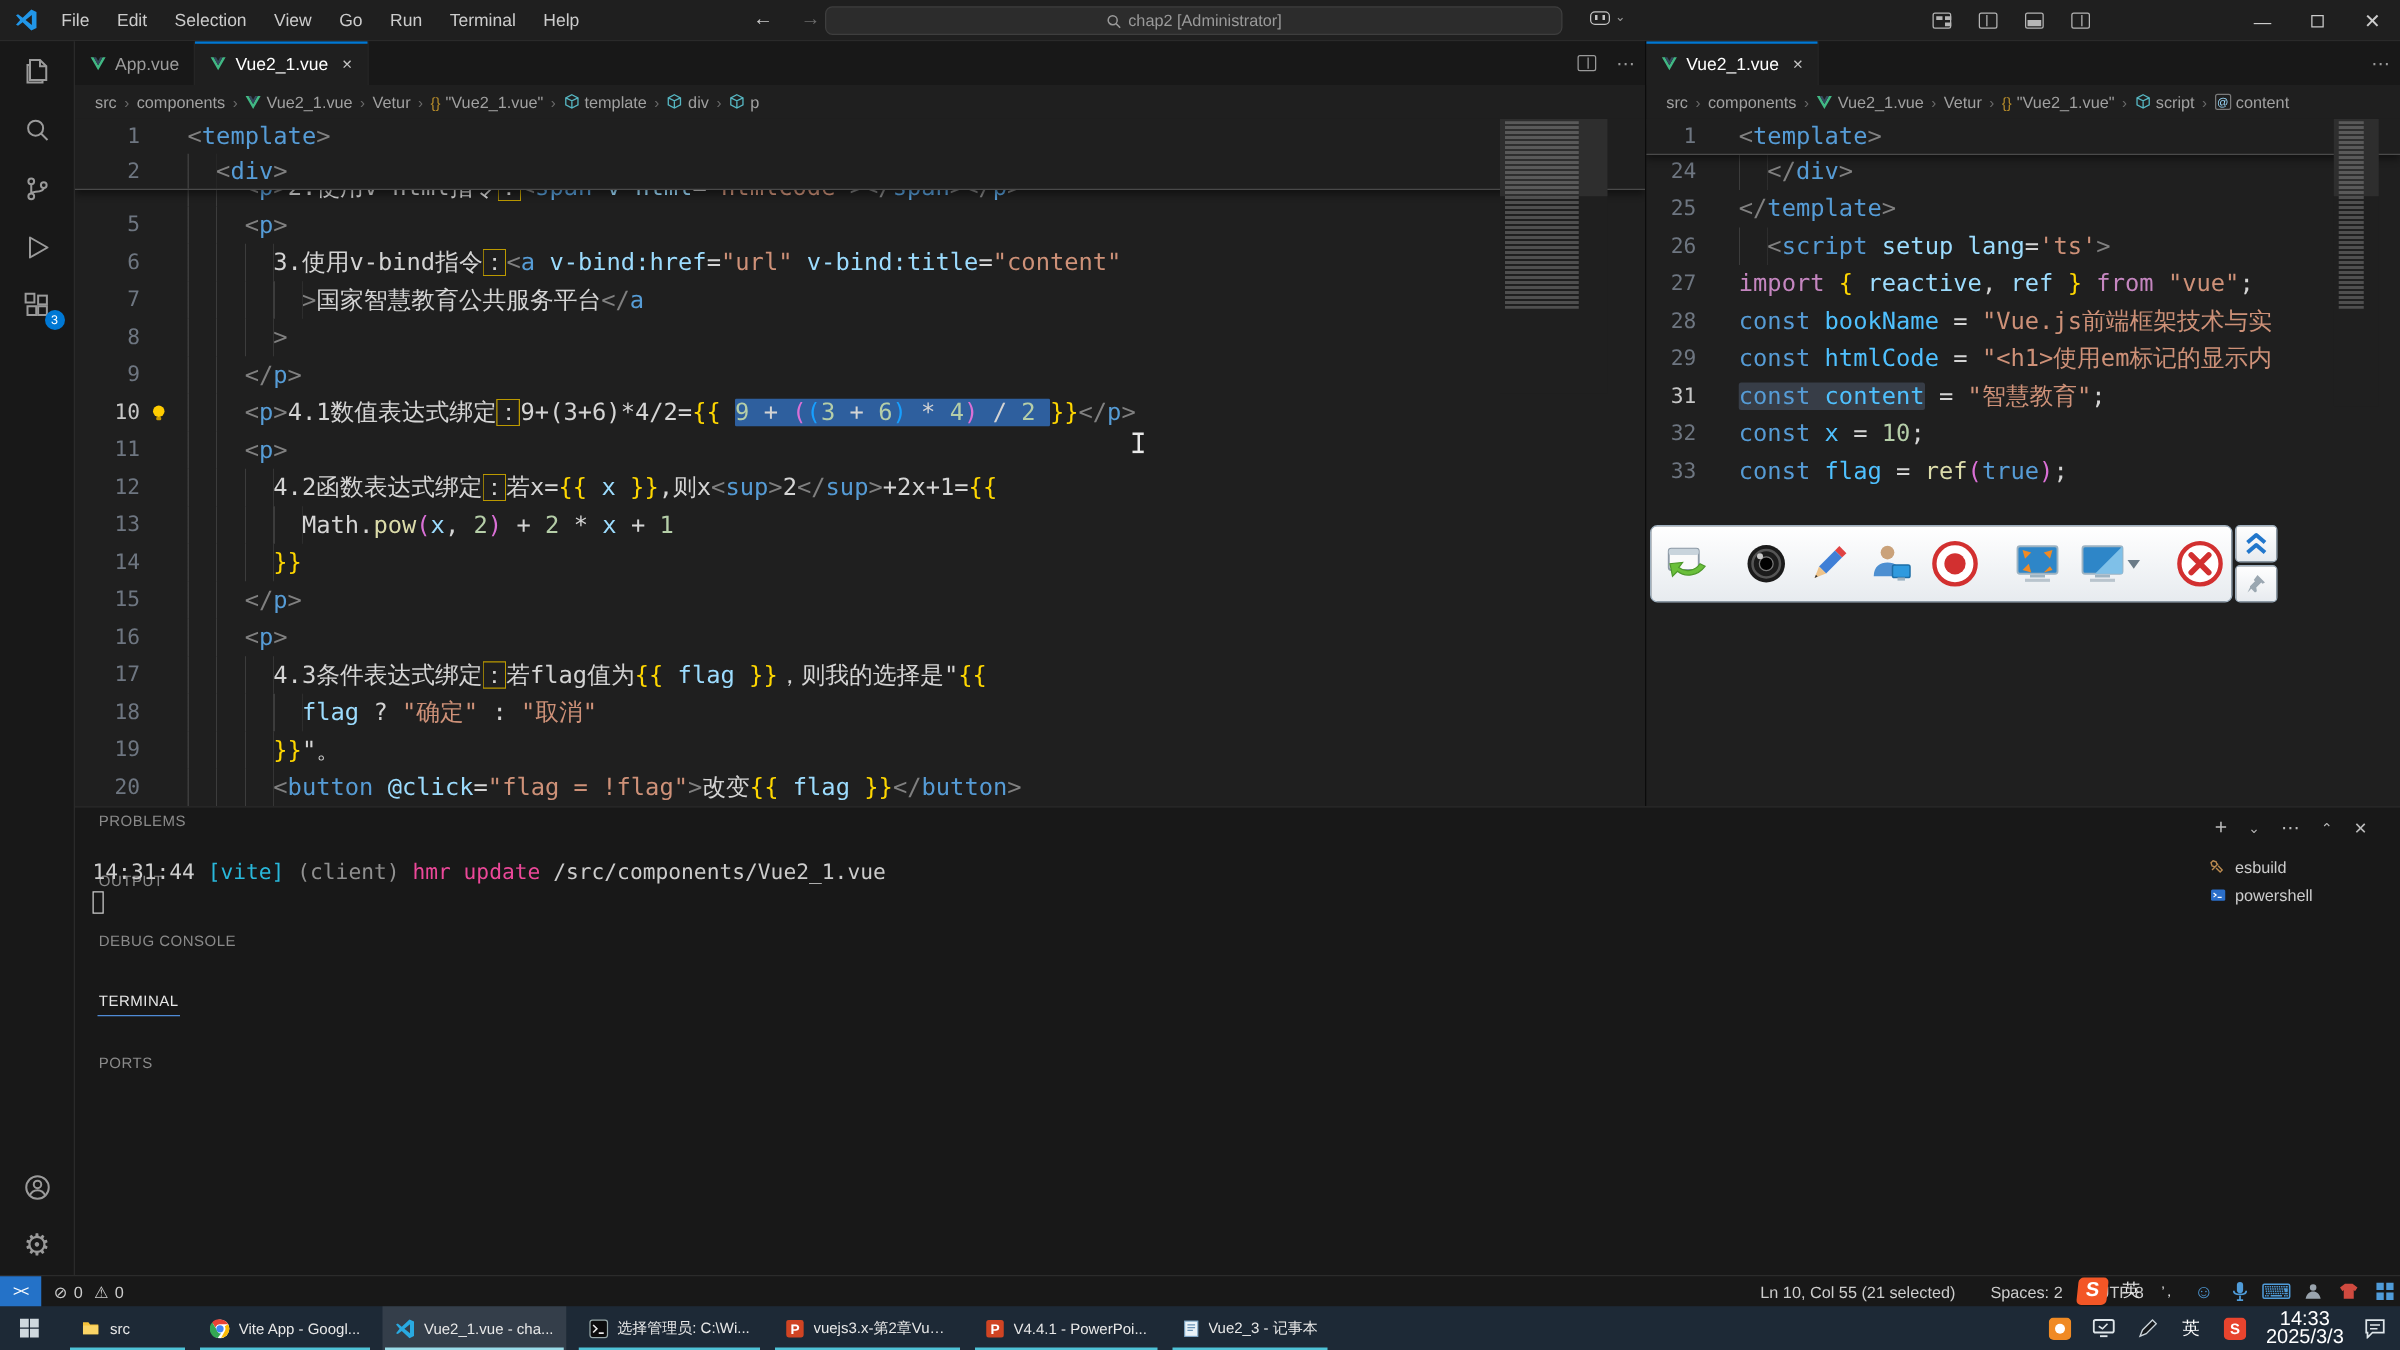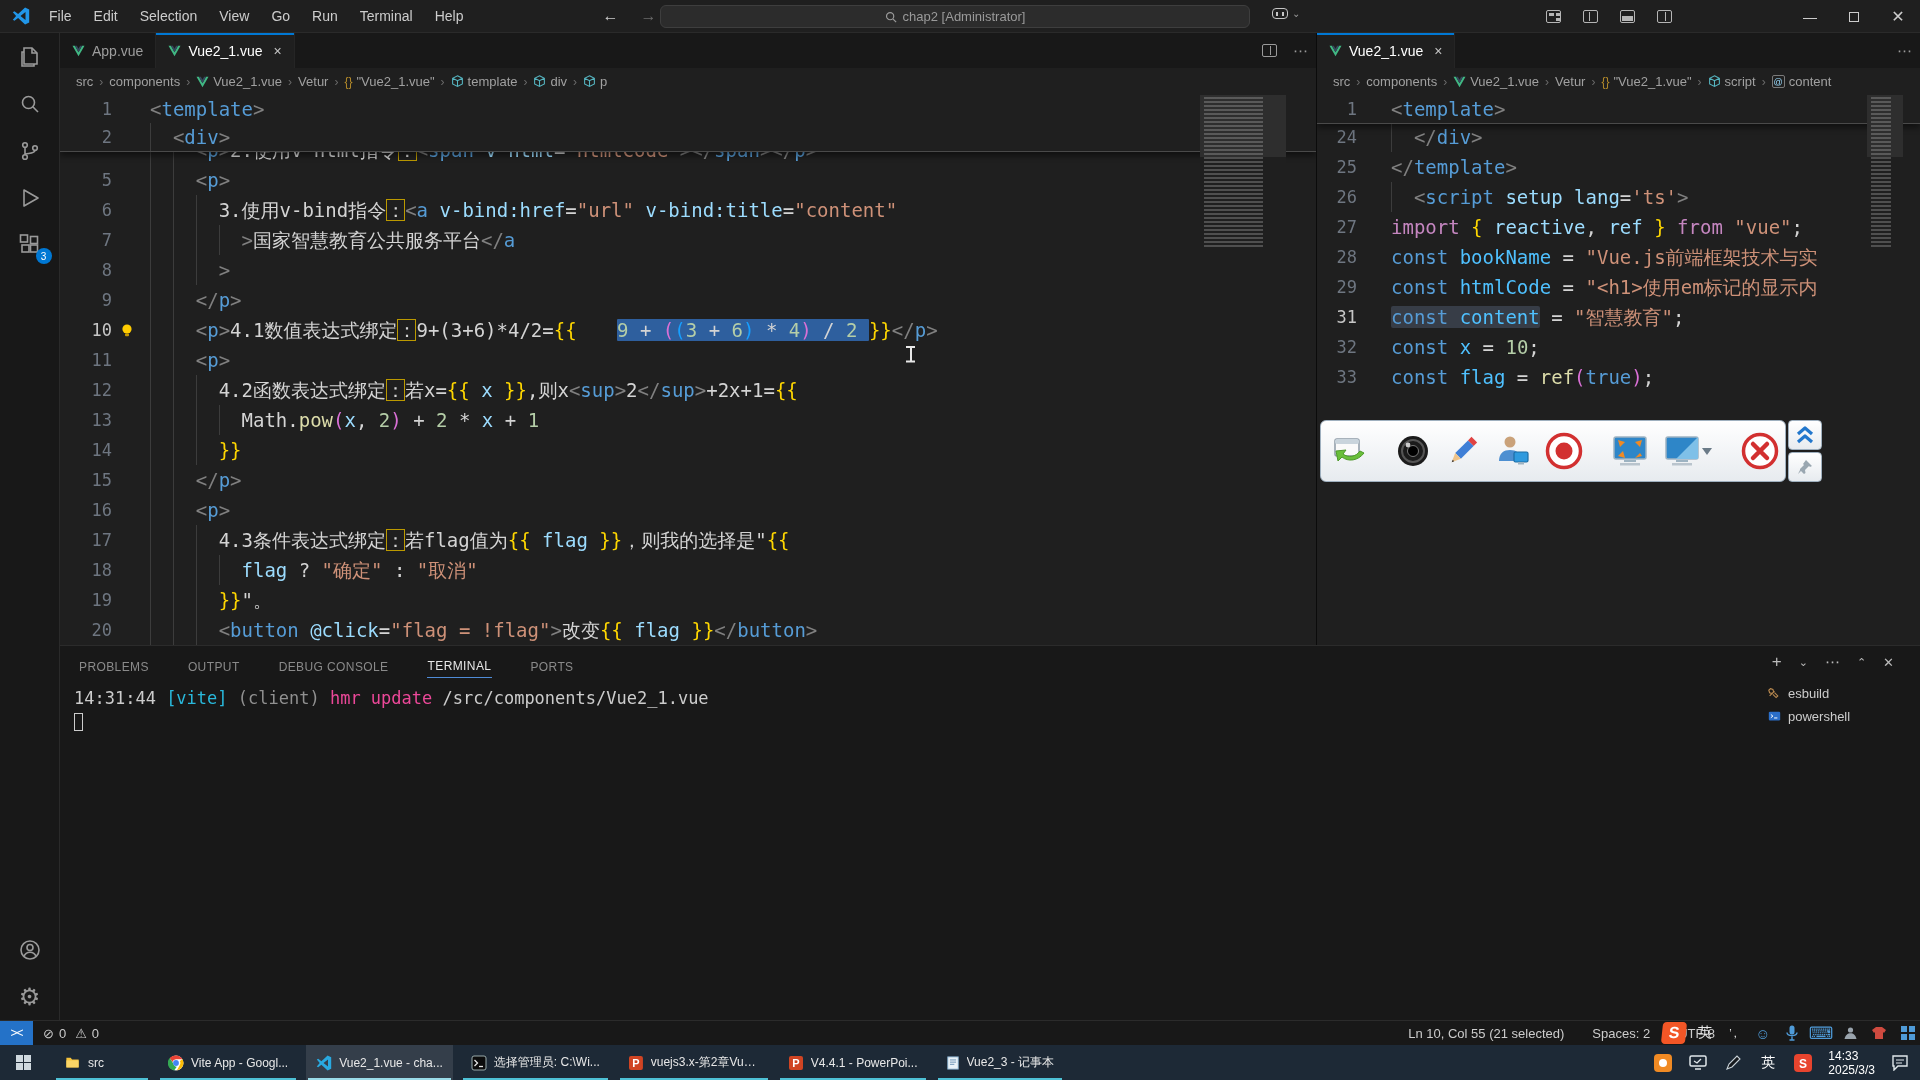--- a/index.html
+++ b/index.html
@@ -67,40 +67,40 @@
   .partialwrap{position:absolute;left:0;right:0;top:57px;height:13px;overflow:hidden;z-index:1;}
   .partialwrap .cl{margin-top:-17px;}
   .bulb{position:absolute;left:8px;top:8px;width:14px;height:14px;}
   
   .c-pun{color:#808080}.c-tag{color:#569cd6}.c-attr{color:#9cdcfe}.c-str{color:#ce9178}
   .c-txt{color:#d4d4d4}.c-kw{color:#c586c0}.c-kwb{color:#569cd6}.c-var{color:#9cdcfe}
   .c-cvar{color:#4fc1ff}.c-num{color:#b5cea8}.c-fn{color:#dcdcaa}.c-gold{color:#ffd700}
   .c-pink{color:#da70d6}.c-blue2{color:#179fff}
   .c-boxc{color:#d4d4d4;box-shadow:inset 0 0 0 1px #bb9900;}
   .c-und{color:#ce9178;text-decoration:underline;}
-  .c-sel{background:#2e5f9e;border-radius:1px;margin-left:29px;}
+  .c-sel{background:#2e5f9e;border-radius:1px;}
   .c-hl{background:#373d47;border-radius:2px;}
   .minimap{position:absolute;top:0;background-color:#1f1f1f;z-index:4;}
   .minimap .bars{position:absolute;left:4px;right:6px;top:2px;height:150px;
     background:repeating-linear-gradient(to bottom,rgba(190,190,190,.30) 0 2px,transparent 2px 4px);
     background-size:78% 100%;background-repeat:no-repeat;}
   .minimap .vp{position:absolute;left:0;right:0;top:0;height:62px;background:rgba(255,255,255,.07);}
   
   #captoolbar{position:absolute;left:1320px;top:420px;z-index:30;display:flex;}
   #cappanel{width:466px;height:62px;background:linear-gradient(#ffffff,#e7ebef);
     border:1px solid #9fb0bf;border-radius:6px;display:flex;align-items:center;padding:0 10px;gap:14px;}
   .capsep{width:1px;height:44px;background:#b9c4cd;}
   .capicon{width:40px;height:40px;display:flex;align-items:center;justify-content:center;}
   #capside{width:34px;margin-left:2px;display:flex;flex-direction:column;gap:2px;}
   .capside-btn{height:30px;background:linear-gradient(#ffffff,#e7ebef);border:1px solid #9fb0bf;
     border-radius:4px;display:flex;align-items:center;justify-content:center;}
   
   #panel{position:absolute;left:60px;top:645px;width:1860px;height:375px;background:#181818;border-top:1px solid #2b2b2b;}
-  #paneltabs{position:absolute;left:18px;top:0;height:32px;display:flex;gap:37px;align-items:flex-end;
-    font-size:12px;color:#8a8a8a;letter-spacing:.4px;}
+  #paneltabs{position:absolute;left:18px;top:0;height:32px;display:flex;gap:26px;align-items:flex-start;
+    font-size:12px;color:#8a8a8a;letter-spacing:.4px;flex-direction:column;}
   #paneltabs .ptab{padding:4px 1px;}
   #paneltabs .ptab.active{color:#e7e7e7;border-bottom:1px solid #4f8bd6;}
   #panelicons{position:absolute;right:26px;top:0;height:32px;display:flex;gap:17px;align-items:center;color:#bbbbbb;font-size:15px;}
   #termtext{position:absolute;left:14px;top:40px;font-family:"DejaVu Sans Mono",monospace;font-size:17px;line-height:24px;}
   .t-w{color:#cccccc}.t-c{color:#29b8db}.t-g{color:#909090}.t-gr{color:#ec4899}
   #termcursor{width:9px;height:18px;border:1px solid #cccccc;margin-top:3px;}
   #termlist{position:absolute;right:10px;top:36px;width:150px;font-size:13px;color:#cccccc;}
   .trow{display:flex;align-items:center;gap:7px;height:23px;padding-left:8px;}
   
   #statusbar{position:absolute;left:0;top:1020px;width:1920px;height:25px;background:#181818;
@@ -118,21 +118,21 @@
   #startbtn{width:46px;display:flex;align-items:center;justify-content:center;}
   .winlogo{width:15px;height:15px;display:grid;grid-template-columns:7px 7px;grid-template-rows:7px 7px;gap:1px;}
   .winlogo i{background:#cfd8de;}
   .tbitem{display:flex;align-items:center;gap:7px;padding:0 10px;max-width:152px;min-width:96px;
     color:#e8e8e8;font-size:12px;position:relative;margin-left:8px;}
   .tbitem .lbl{overflow:hidden;text-overflow:ellipsis;white-space:nowrap;}
   .tbitem:after{content:"";position:absolute;left:2px;right:2px;bottom:0;height:2px;background:#4ec1d6;}
   .tbitem.active{background:rgba(255,255,255,.10);}
   .tbitem.active:after{background:#9adbe8;}
   #tray{position:absolute;right:0;top:0;height:35px;display:flex;align-items:center;gap:15px;padding-right:10px;color:#ffffff;}
-  #clock{text-align:left;font-size:12px;line-height:14px;}
+  #clock{text-align:center;font-size:16px;line-height:14px;}
   .trayico{width:20px;height:20px;display:flex;align-items:center;justify-content:center;font-size:13px;}
   
   #ibeam{position:absolute;left:905px;top:346px;width:11px;height:18px;z-index:25;}
   #ibeam:before{content:"";position:absolute;left:5px;top:2px;bottom:2px;width:1.5px;background:#e8e8e8;}
   #ibeam:after{content:"";position:absolute;left:1px;right:1px;top:0;height:1.5px;background:#e8e8e8;
     box-shadow:0 14.5px 0 #e8e8e8;}
 </style>
 </head>
 <body>
 

